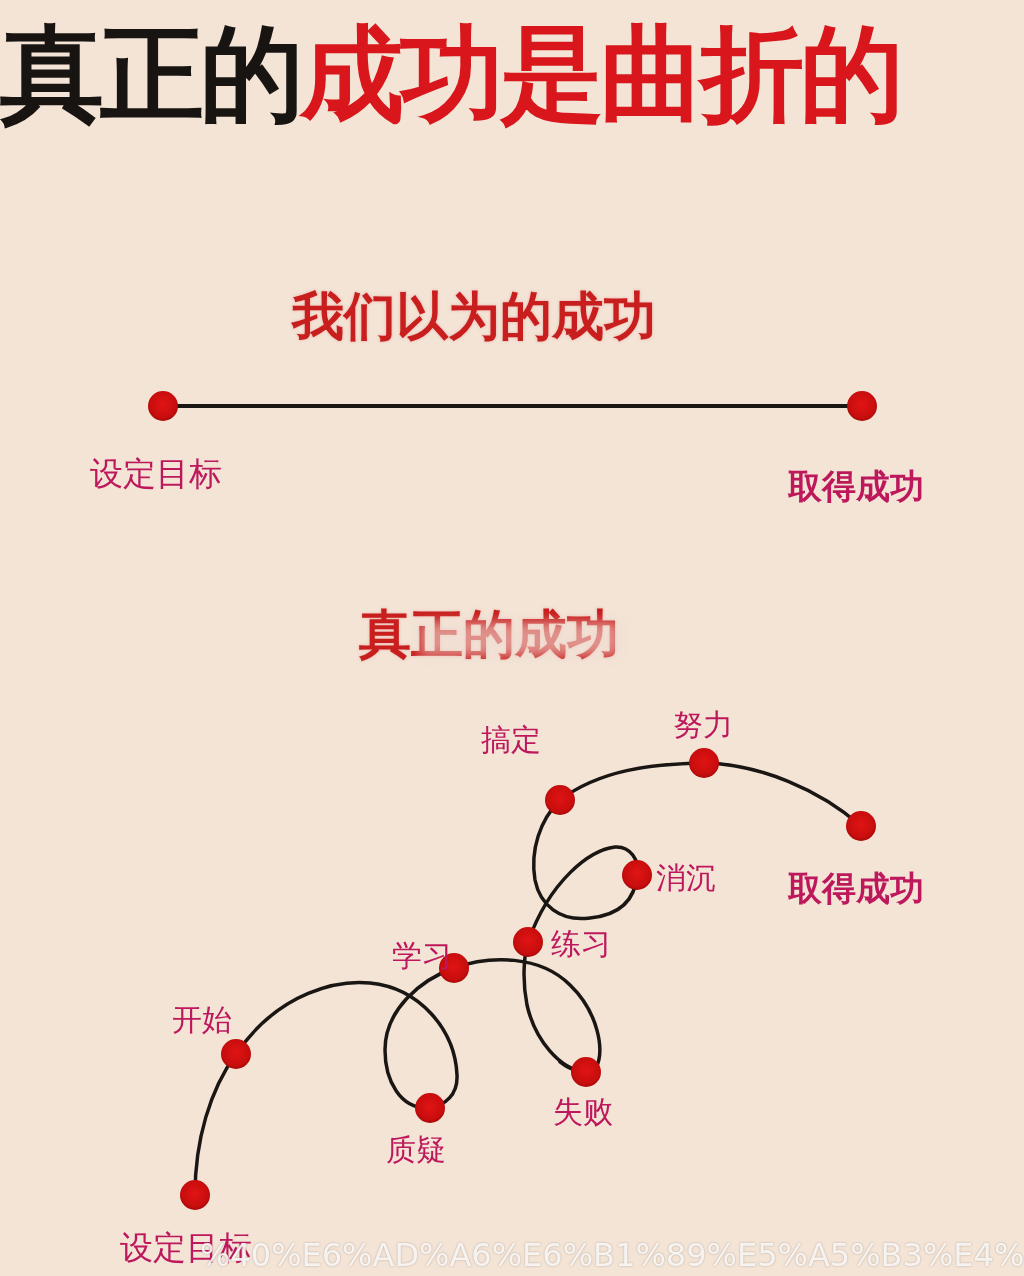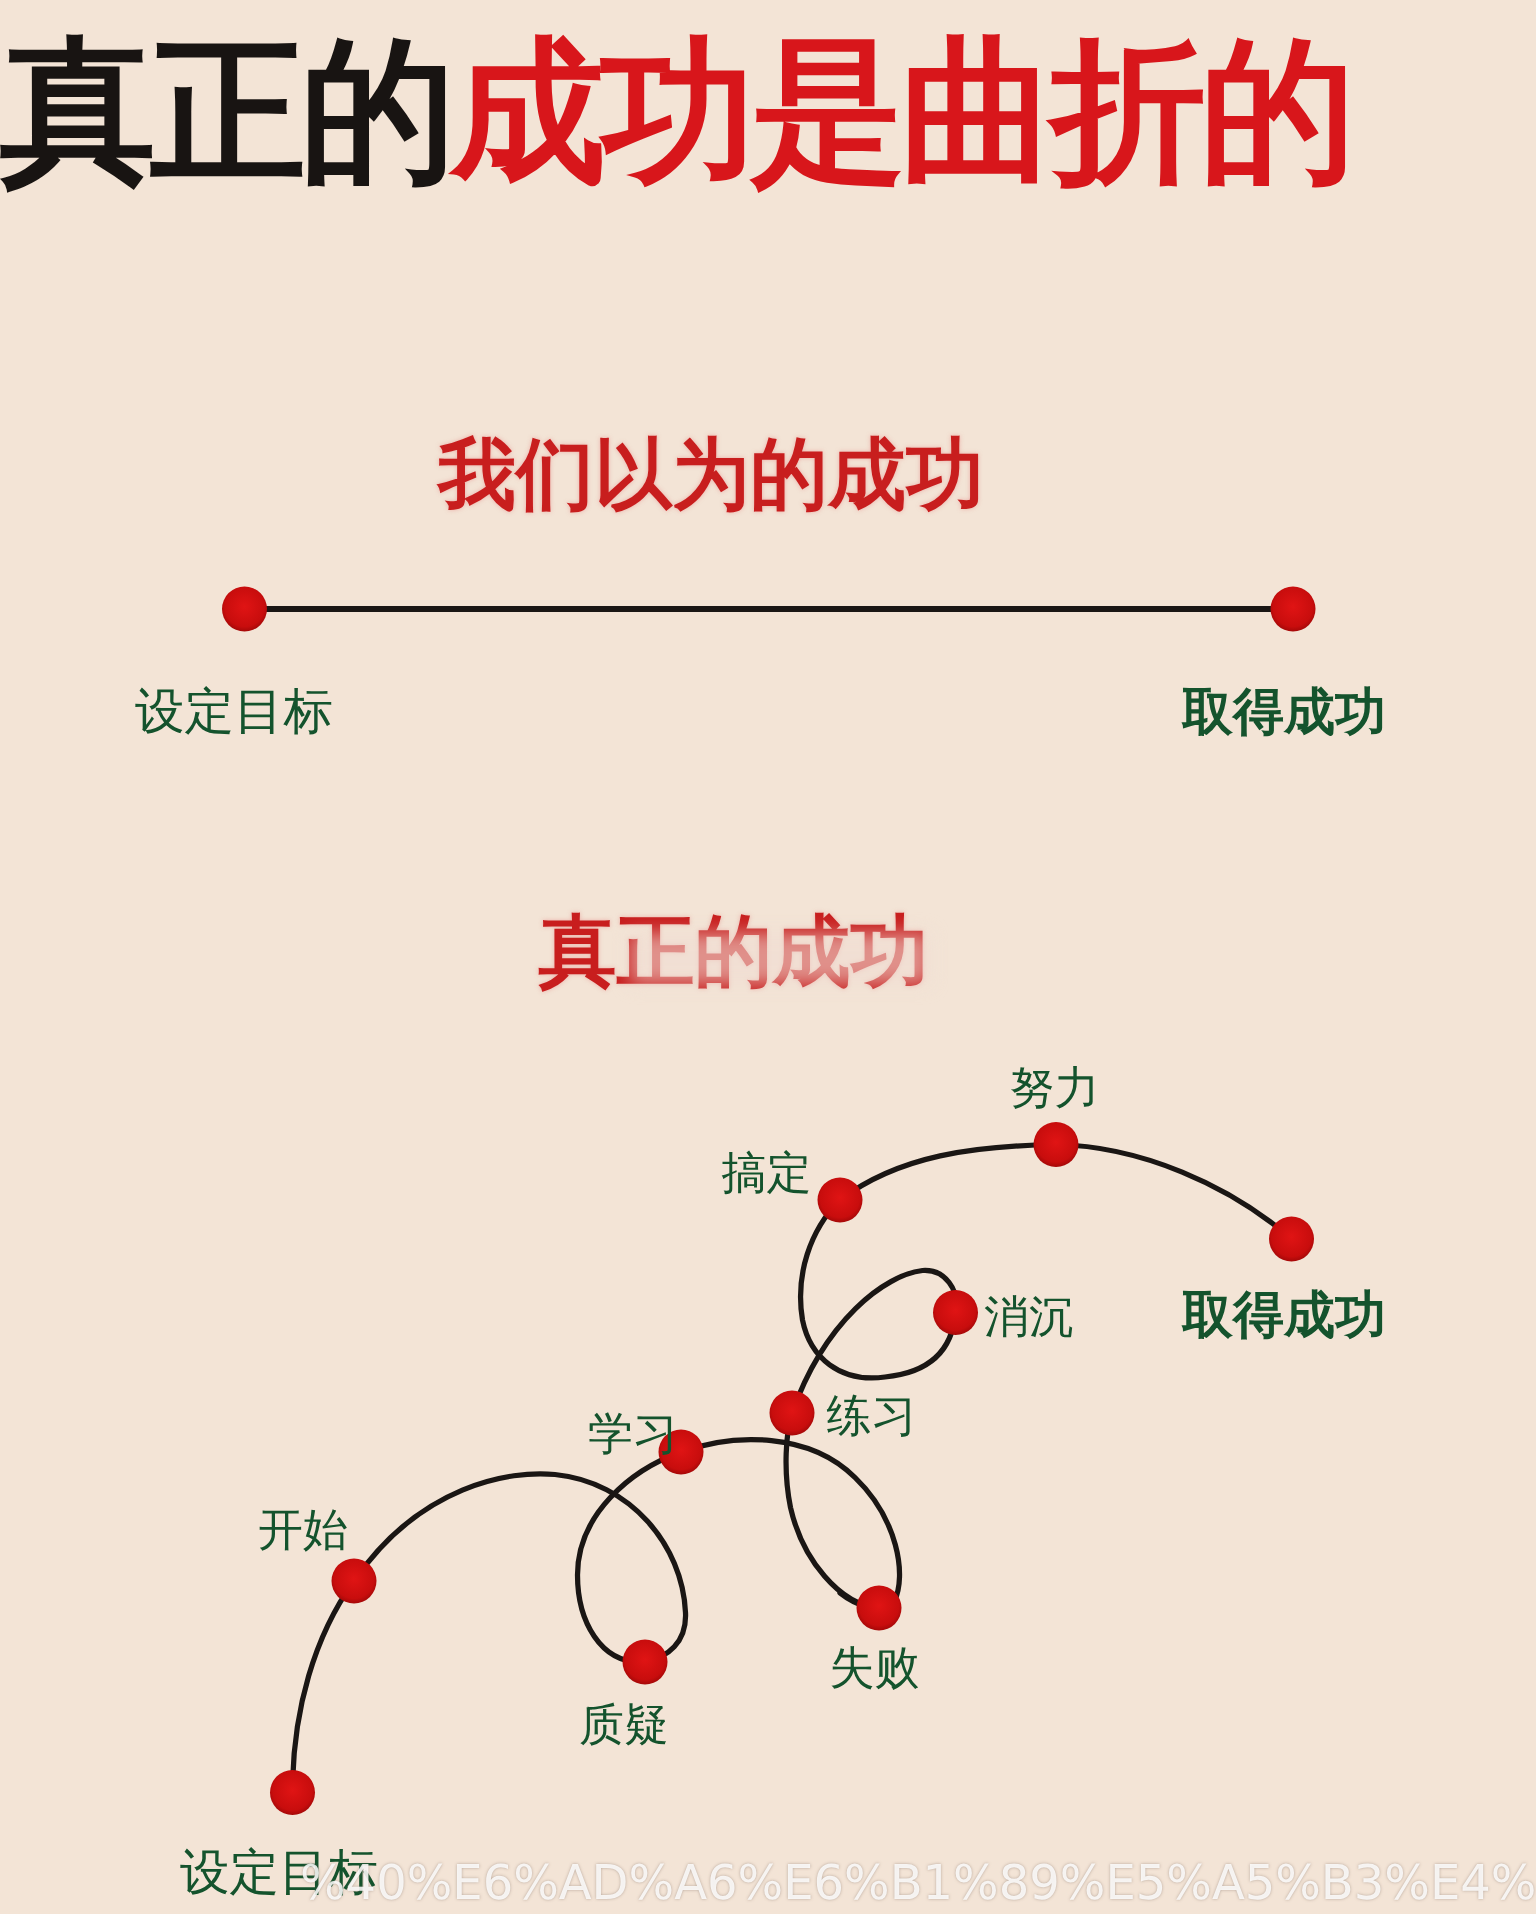--- a/index.html
+++ b/index.html
@@ -14,22 +14,22 @@
       text-align: center; font-size: 104px; font-weight: 900;
       letter-spacing: -4px; line-height: 120px; white-space: nowrap;
     }
     .main-title .black { color: #181412; }
     .main-title .red { color: #d8161b; }
     .section-title {
       position: absolute; left: 0; width: 948px; text-align: center;
       font-size: 52px; font-weight: bold; color: #c81e1e;
       text-shadow: 0 0 3px rgba(230,120,120,0.5);
     }
-    .label { position: absolute; font-size: 30px; color: #14532d; white-space: nowrap; }
-    .label.bold { font-weight: bold; font-size: 34px; }
+    .label { position: absolute; font-size: 30px; color: #be185d; white-space: nowrap; }
+    .label.bold { font-weight: bold; font-size: 34px; margin-top: 12px; }
     svg.diagram { position: absolute; left: 0; top: 0; }
     .watermark {
       position: absolute; color: rgba(255,255,255,0.85); font-size: 32px;
       white-space: nowrap; text-shadow: 0 0 2px rgba(120,100,90,0.5);
     }
     .blur-wm {
       position: absolute; left: 420px; top: 622px; width: 200px; height: 34px;
       background: rgba(240,220,210,0.6); filter: blur(6px);
     }
   </style>
@@ -94,17 +94,17 @@
 <div class="section-title" style="top:600px;margin-left:15px;">真正的成功</div>
 <div class="blur-wm"></div>
 
 <div class="label" style="left:120px; top:1226px; font-size:33px;">设定目标</div>
 <div class="label" style="left:172px; top:1000px;">开始</div>
 <div class="label" style="left:386px; top:1130px;">质疑</div>
 <div class="label" style="left:392px; top:936px;">学习</div>
 <div class="label" style="left:553px; top:1092px;">失败</div>
 <div class="label" style="left:551px; top:924px;">练习</div>
 <div class="label" style="left:656px; top:858px;">消沉</div>
-<div class="label" style="left:481px; top:762px;">搞定</div>
+<div class="label" style="left:481px; top:720px;">搞定</div>
 <div class="label" style="left:673px; top:705px;">努力</div>
 <div class="label bold" style="left:788px; top:854px;">取得成功</div>
 
 <div class="watermark" style="left:200px; top:1236px;">%40%E6%AD%A6%E6%B1%89%E5%A5%B3%E4%BE%A0</div>
 
 </body></html>

